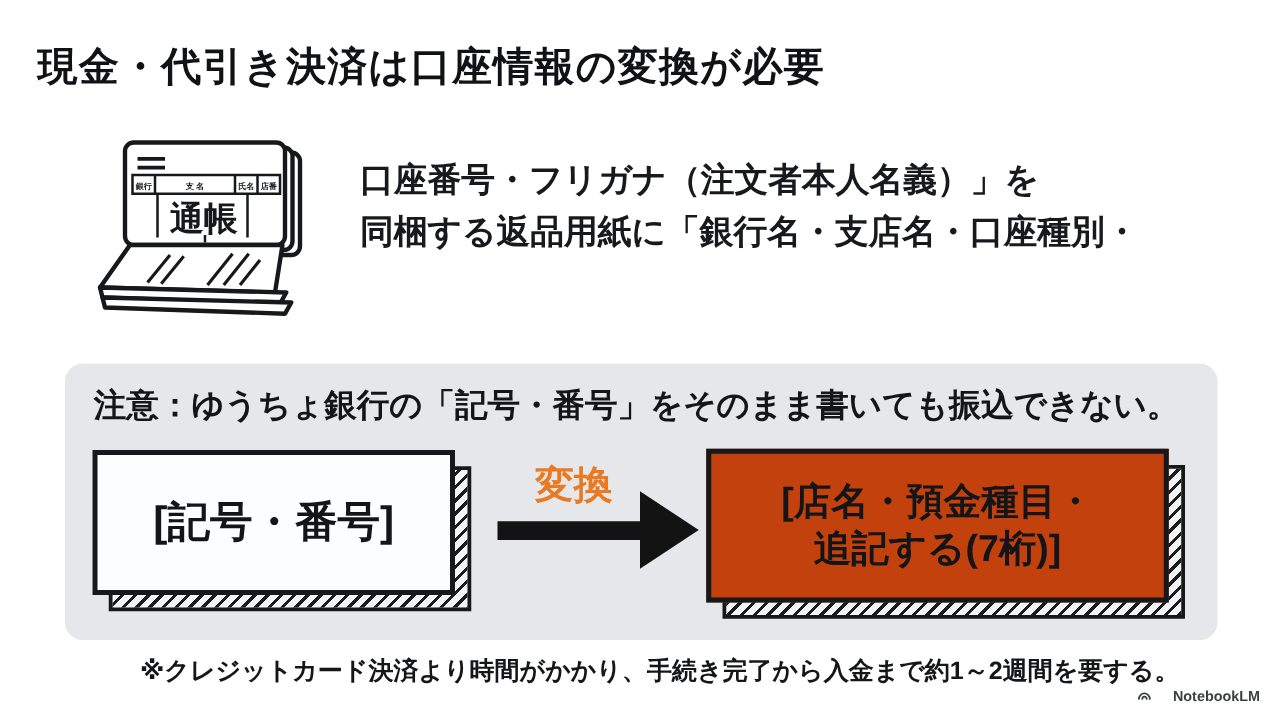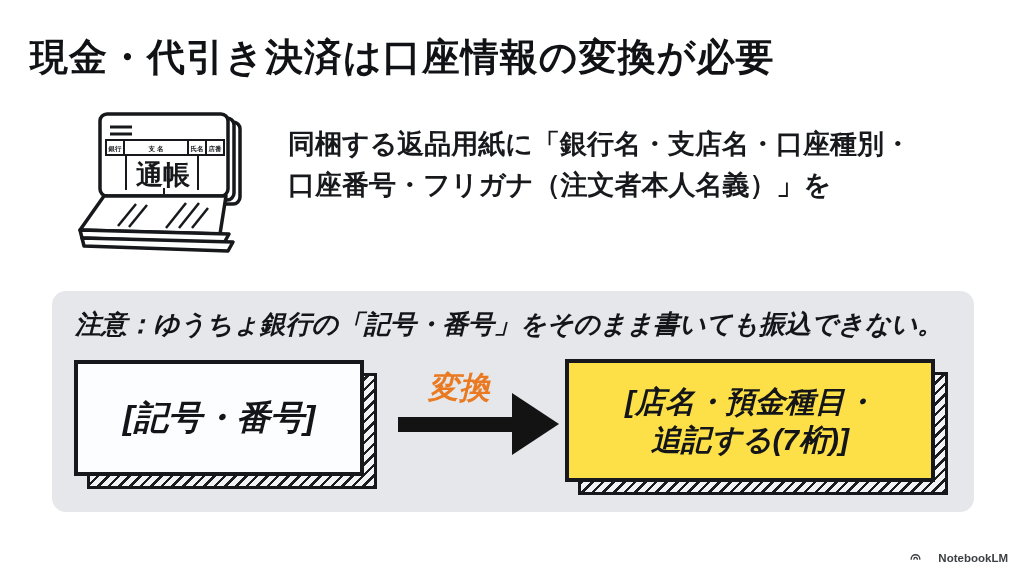--- a/index.html
+++ b/index.html
@@ -5,36 +5,36 @@
   * { margin:0; padding:0; box-sizing:border-box; }
   html,body { width:1024px; height:578px; }
   body {
     font-family:"Liberation Sans","DejaVu Sans",sans-serif;
     background:#ffffff; color:#16181b; overflow:hidden; position:relative;
   }
   #slide { position:absolute; inset:0; width:1024px; height:578px; background:#fff; }
 
   .title {
     position:absolute; left:30px; top:32px;
-    font-size:38px; font-weight:900; letter-spacing:1px; color:#111215;
+    font-size:32px; font-weight:900; letter-spacing:1px; color:#111215;
     white-space:nowrap;
   }
 
   .passbook { position:absolute; left:68px; top:106px; }
 
   .intro {
     position:absolute; left:288px; top:124px;
     font-size:27px; line-height:41px; font-weight:600; color:#17191c;
     white-space:nowrap;
   }
   .intro span { display:block; }
 
   .panel {
     position:absolute; left:52px; top:291px; width:922px; height:221px;
-    background:#E5E7EA; border-radius:14px;font-style:italic;
+    background:#E5E7EA; border-radius:14px;
   }
   .warning {
     position:absolute; left:23px; top:16px;
     font-size:26px; font-weight:800; color:#131519; white-space:nowrap;
   }
 
   .boxwrap { position:absolute;padding-left:39px; }
   .boxwrap .hatch-shadow {
     position:absolute; left:13px; top:13px; width:100%; height:100%;
     border:3px solid #16181b;
@@ -42,21 +42,21 @@
   }
   .boxwrap .face {
     position:absolute; inset:0;
     border:4px solid #16181b;
     display:flex; flex-direction:column; align-items:center; justify-content:center;
     text-align:center; font-weight:900; color:#131519;
   }
   .boxwrap.before-box { left:22px; top:69px; width:290px; height:116px; }
   .boxwrap.before-box .face { background:#FCFDFE; font-size:34px; }
   .boxwrap.after-box { left:513px; top:68px; width:370px; height:123px; }
-  .boxwrap.after-box .face { background:#fde047; font-size:30px; line-height:38px; }
+  .boxwrap.after-box .face { background:#c2410c; font-size:30px; line-height:38px; }
 
   .convert-label {
     position:absolute; left:350px; top:76px;
     font-size:31px; font-weight:900; color:#E97A21; white-space:nowrap;margin-left:26px;
   }
   .arrow-shaft {
     position:absolute; left:346px; top:126px; width:118px; height:15px; background:#131313;
   }
   .arrow-head {
     position:absolute; left:460px; top:102px; width:0; height:0;
@@ -111,22 +111,22 @@
     <path d="M14,132 L16,140 L160,145 L165,136 Z" fill="#fff" stroke="#16181b" stroke-width="3.5" stroke-linejoin="round"></path>
 
     <line x1="50" y1="120" x2="68" y2="98" stroke="#16181b" stroke-width="2.5"></line>
     <line x1="61" y1="121" x2="79" y2="99" stroke="#16181b" stroke-width="2.5"></line>
     <line x1="98" y1="122" x2="118" y2="97" stroke="#16181b" stroke-width="2.5"></line>
     <line x1="111" y1="122" x2="131" y2="97" stroke="#16181b" stroke-width="2.5"></line>
     <line x1="124" y1="122" x2="140" y2="102" stroke="#16181b" stroke-width="2.5"></line>
   </svg>
 
   <div class="intro">
+    <span>口座番号・フリガナ（注文者本人名義）」を</span>
     <span>同梱する返品用紙に「銀行名・支店名・口座種別・</span>
-    <span>口座番号・フリガナ（注文者本人名義）」を</span>
   </div>
 
   <div class="panel">
     <div class="warning">注意：ゆうちょ銀行の「記号・番号」をそのまま書いても振込できない。</div>
 
     <div class="boxwrap before-box">
       <div class="hatch-shadow"></div>
       <div class="face">[記号・番号]</div>
     </div>
 
@@ -136,20 +136,21 @@
 
     <div class="boxwrap after-box">
       <div class="hatch-shadow"></div>
       <div class="face">
         <span>[店名・預金種目・</span>
         <span>追記する(7桁)]</span>
       </div>
     </div>
   </div>
 
+  <div class="footnote">※クレジットカード決済より時間がかかり、手続き完了から入金まで約1～2週間を要する。</div>
 
   <div class="watermark">
     <svg width="13" height="13" viewBox="0 0 24 24">
       <path d="M4 15 A 8 8 0 0 1 20 15" stroke="#3c4043" stroke-width="2.6" fill="none" stroke-linecap="round"></path>
       <path d="M9 15 A 3.2 3.2 0 0 1 15.4 15" stroke="#3c4043" stroke-width="2.6" fill="none" stroke-linecap="round"></path>
     </svg>
     <span>NotebookLM</span>
   </div>
 
 </div>

